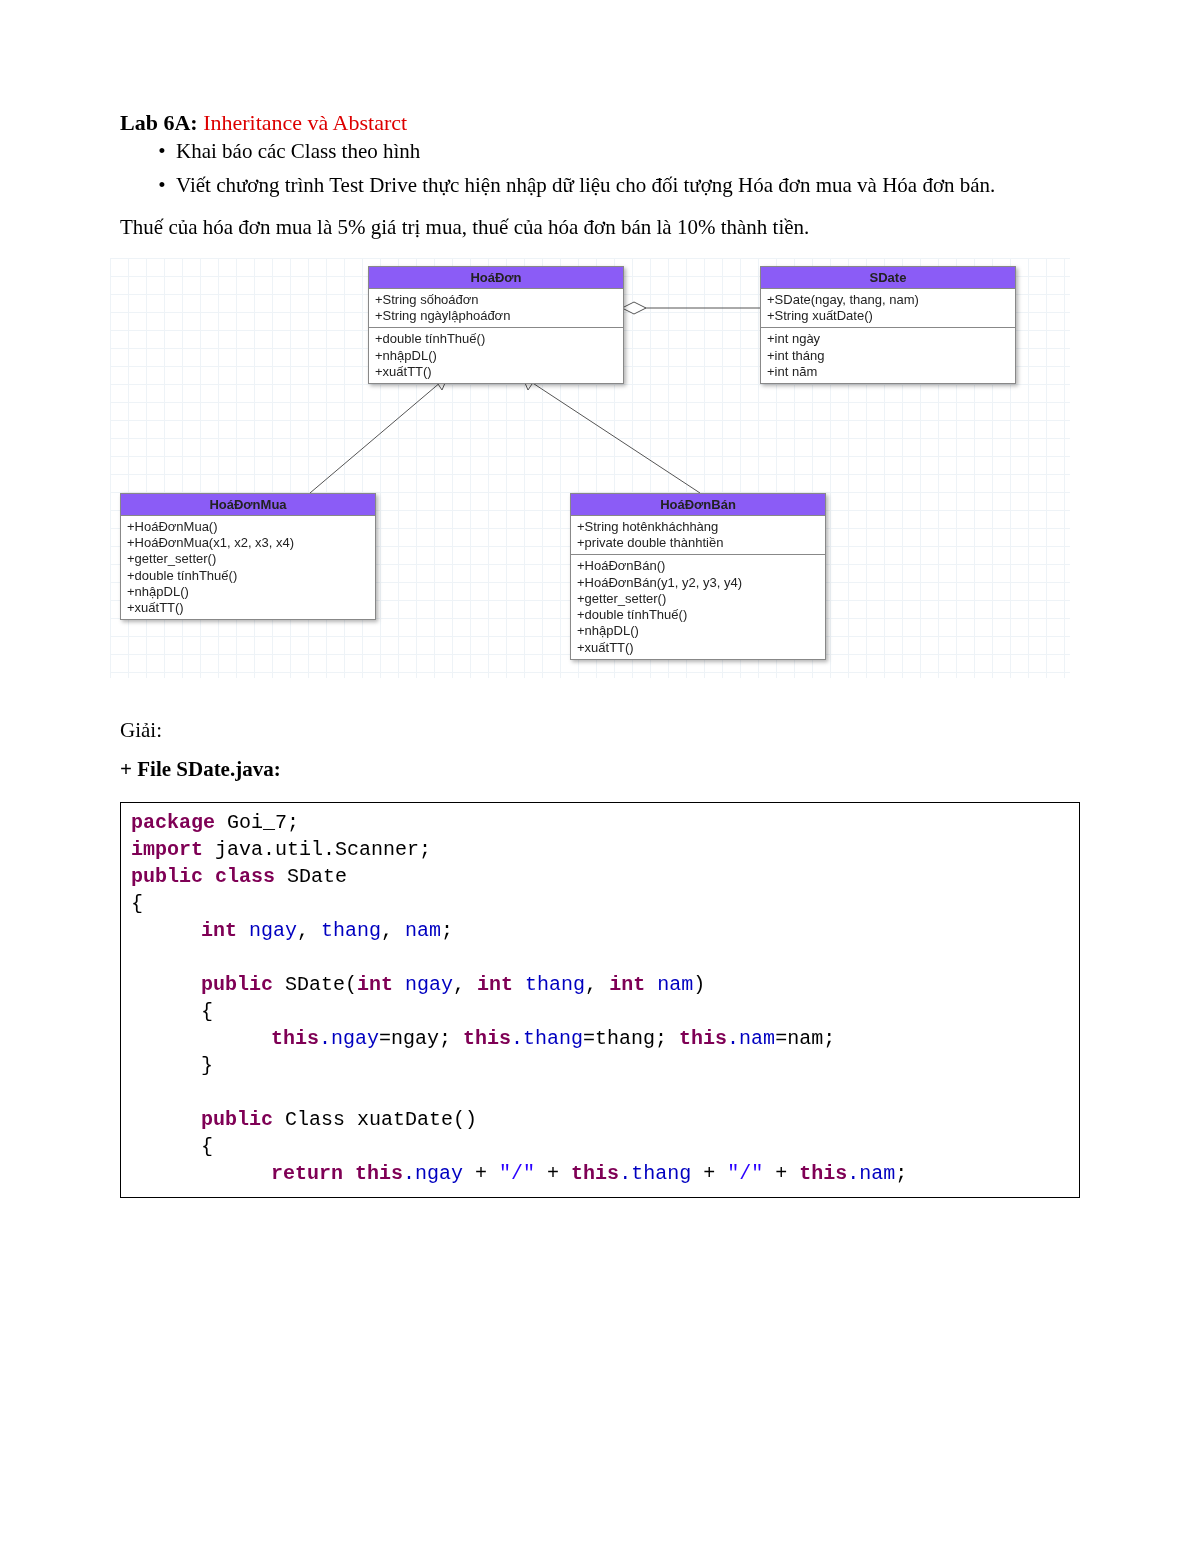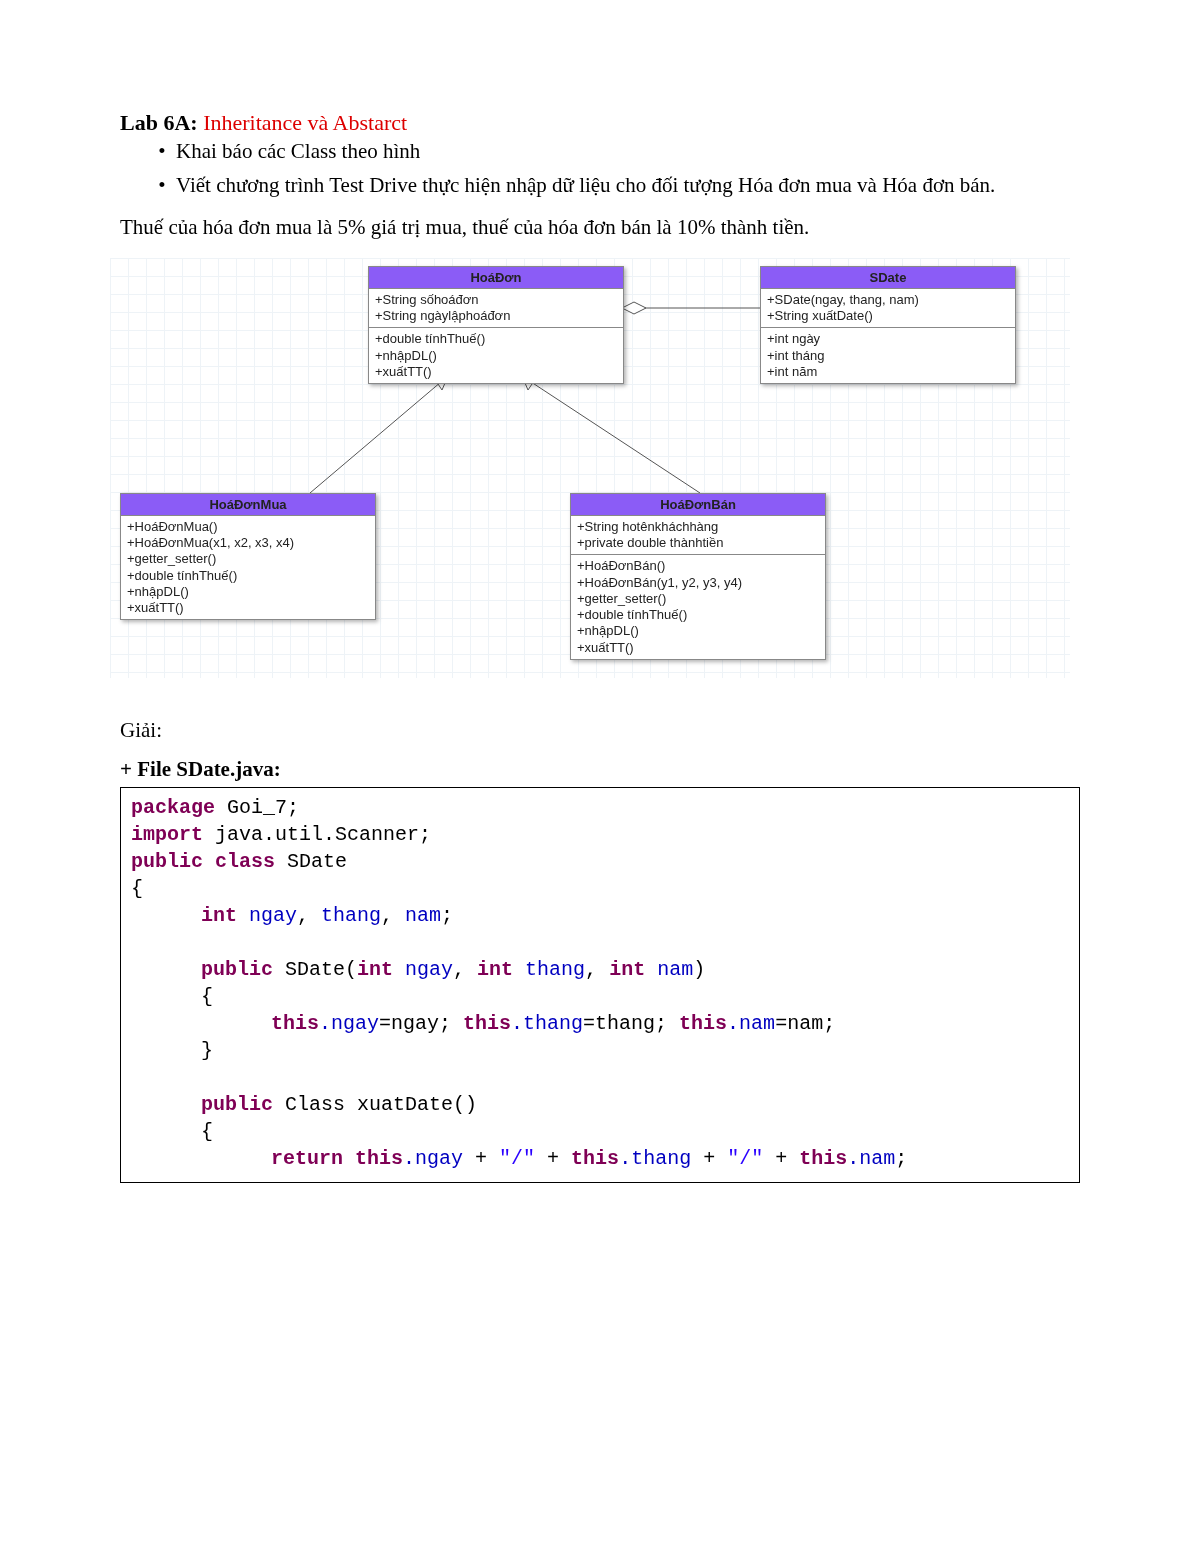--- a/index.html
+++ b/index.html
@@ -60,21 +60,21 @@
 
   svg.connectors {
     position: absolute;
     left: 0; top: 0;
     width: 960px;
     height: 420px;
     pointer-events: none;
   }
 
   .solution-label { font-size: 21px; margin: 40px 0 14px 0; }
-  .file-label { font-size: 21px; font-weight: bold; margin: 0 0 5px 0; }
+  .file-label { font-size: 21px; font-weight: bold; margin: 0 0 20px 0; }
 
   .code-box {
     border: 1px solid #000;
     padding: 6px 10px 10px 10px;
     font-family: Consolas, "Courier New", monospace;
     font-size: 20px;
     line-height: 1.35;
     white-space: pre;
     overflow: hidden;
   }

